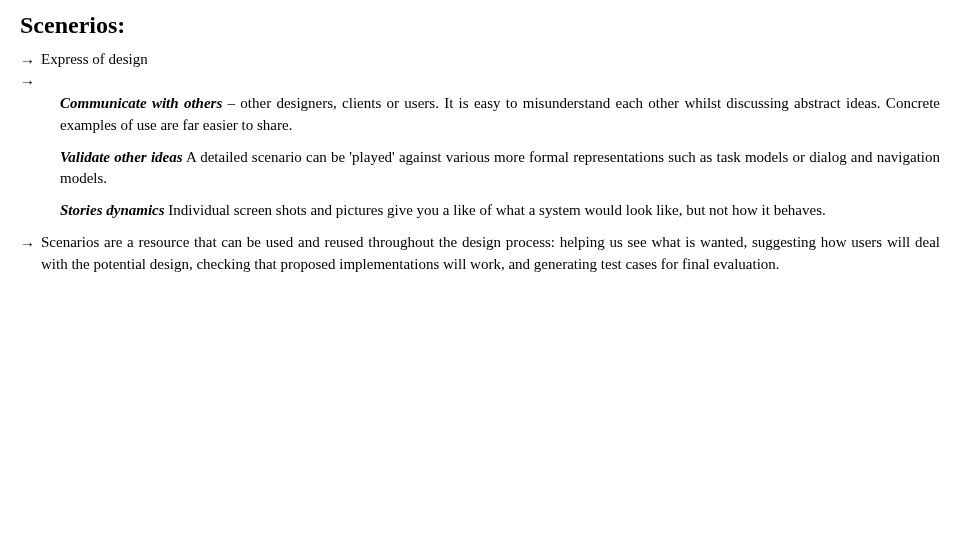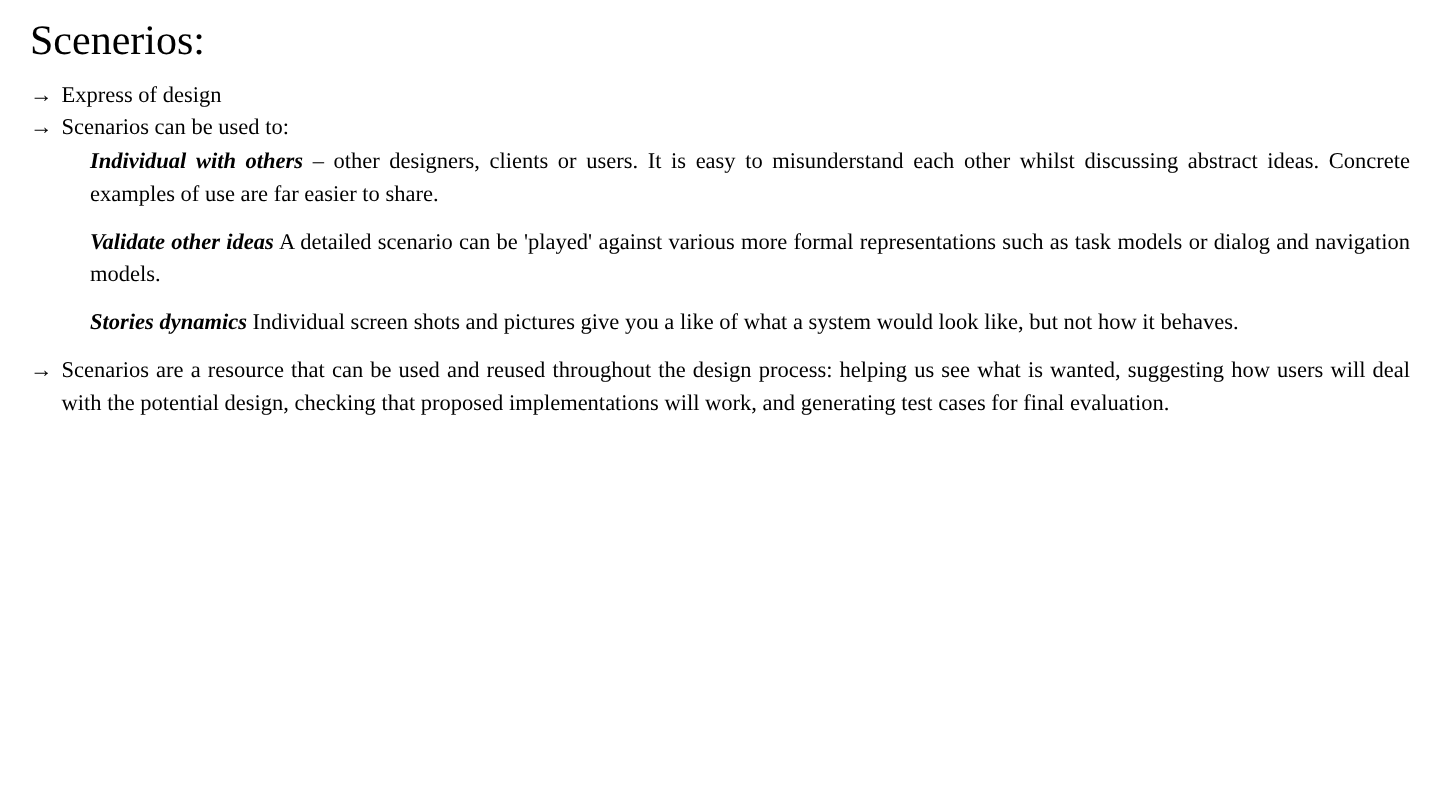--- a/index.html
+++ b/index.html
@@ -13,22 +13,22 @@
       font-family: 'Times New Roman', Times, serif;
       font-size: 15px;
       color: #000000;
       width: 960px;
       height: 540px;
       overflow: hidden;
       padding: 12px 20px 20px 20px;
     }
 
     .page-title {
-      font-size: 28px;
-      font-weight: normal;
+      font-size: 24px;
+      font-weight: bold;
       margin-bottom: 12px;
     }
 
     .bullet-item {
       display: flex;
       align-items: flex-start;
       margin-bottom: 4px;
     }
 
     .arrow {
@@ -67,25 +67,24 @@
 
 <h1 class="page-title">Scenerios:</h1>
 
 <div class="bullet-item">
   <span class="arrow">→</span>
   <span class="bullet-text">Express of design</span>
 </div>
 
 <div class="bullet-item">
   <span class="arrow">→</span>
-  <span class="bullet-text">Scenarios can be used to:</span>
 </div>
 
 <div class="content-block indented">
-  <span class="bold-italic">Individual with others</span><span> – </span><span>other designers, clients or users. It is easy to misunderstand each other whilst discussing abstract ideas. Concrete examples of use are far easier to share.</span>
+  <span class="bold-italic">Communicate with others</span><span> – </span><span>other designers, clients or users. It is easy to misunderstand each other whilst discussing abstract ideas. Concrete examples of use are far easier to share.</span>
 </div>
 
 <div class="content-block indented">
   <span class="bold-italic">Validate other ideas</span><span> </span><span>A detailed scenario can be 'played' against various more formal representations such as task models or dialog and navigation models.</span>
 </div>
 
 <div class="content-block indented">
   <span class="bold-italic">Stories dynamics</span><span> </span><span>Individual screen shots and pictures give you a like of what a system would look like, but not how it behaves.</span>
 </div>
 

